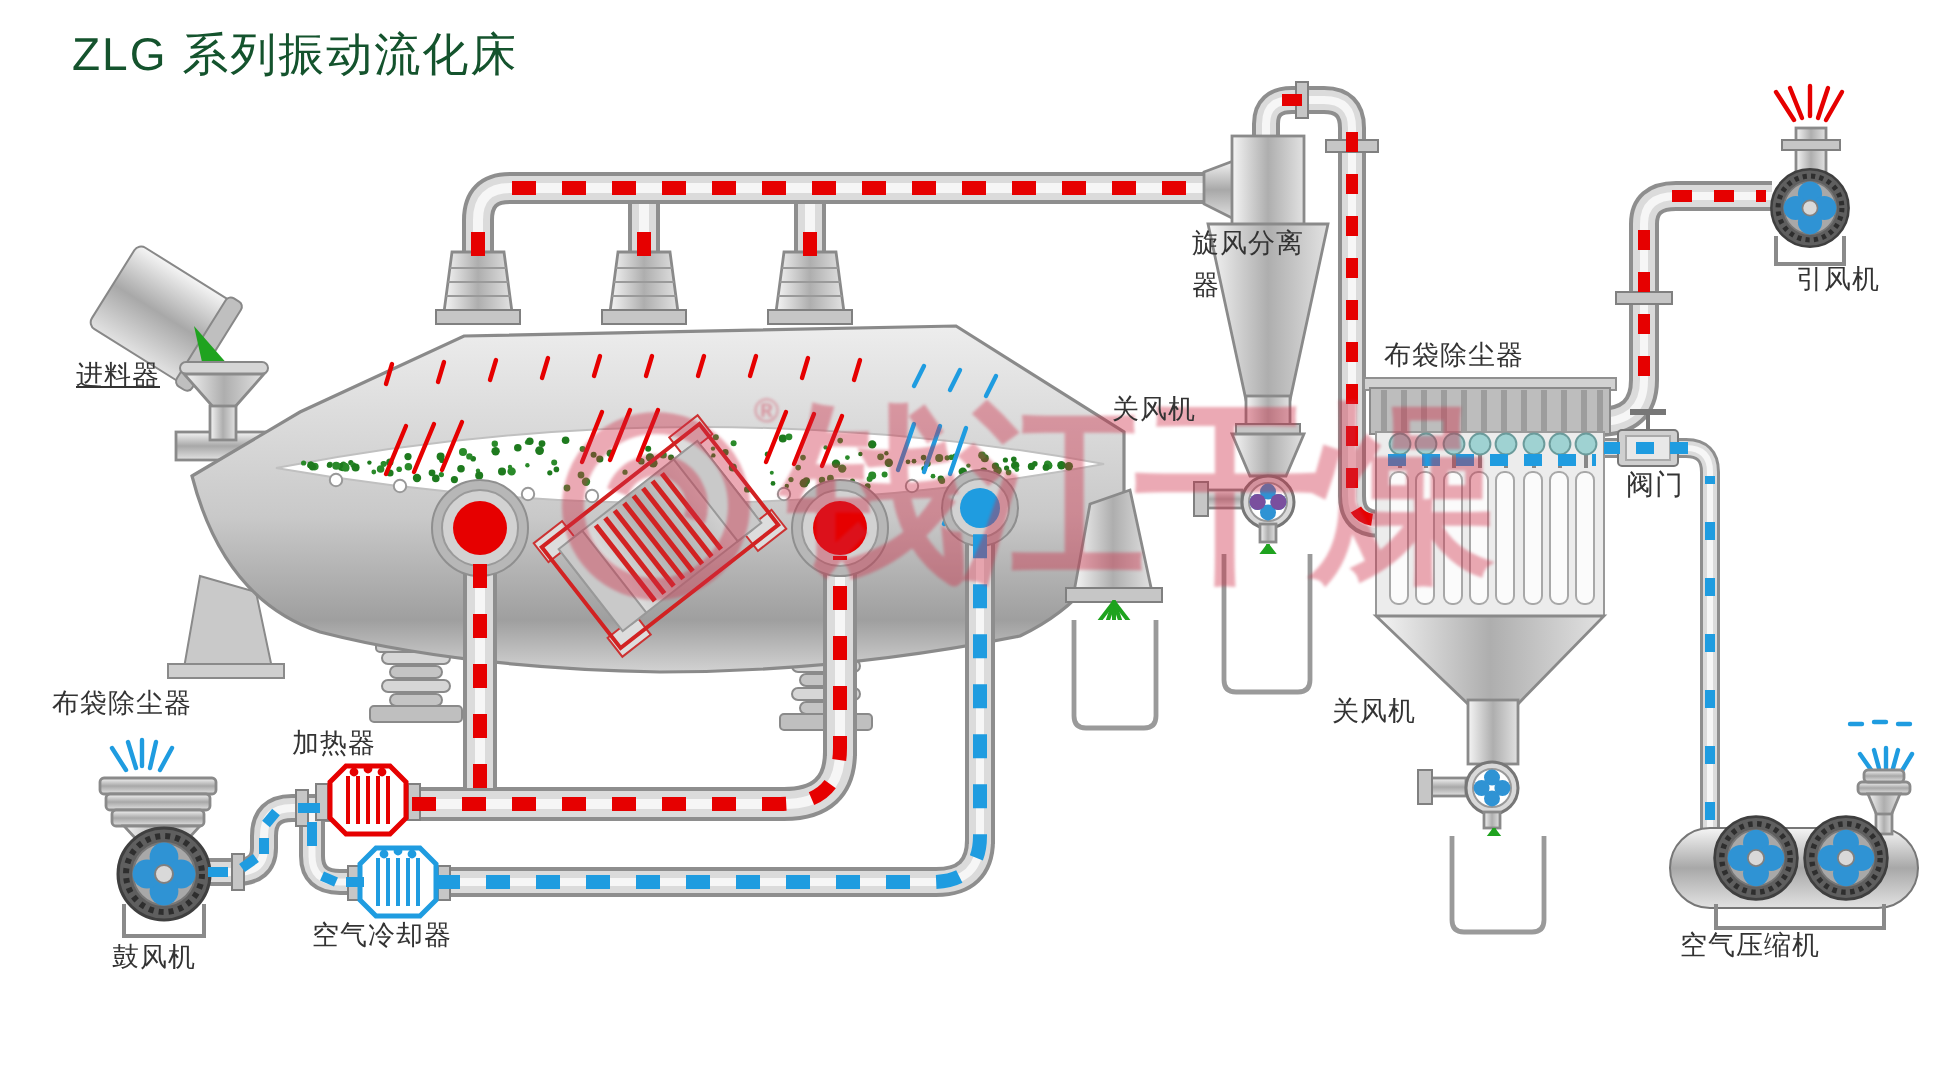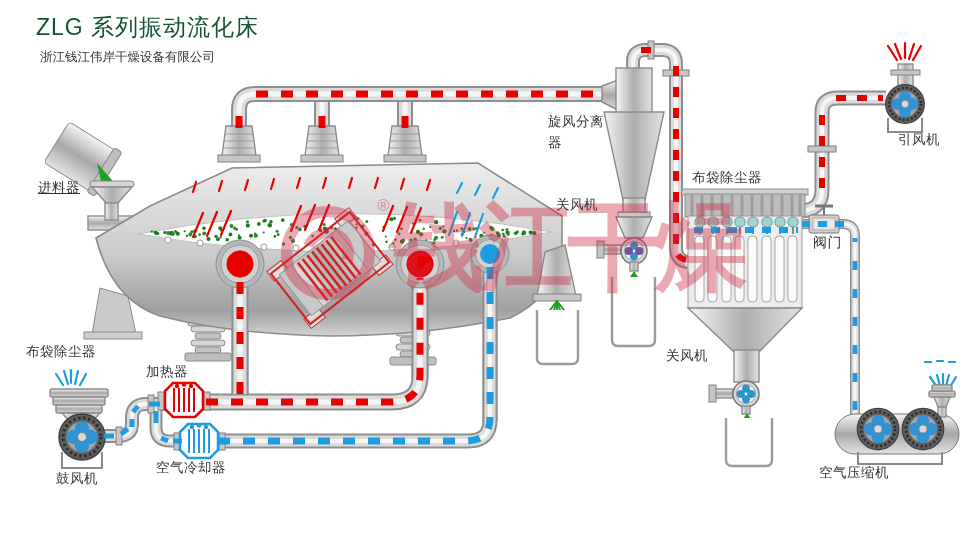--- a/index.html
+++ b/index.html
@@ -28,31 +28,31 @@
   .flange{fill:#c6c6c6;stroke:#808080;stroke-width:1;}
   .bin{fill:#fff;stroke:#9a9a9a;stroke-width:2.4;stroke-linejoin:round;}
   .brk{fill:none;stroke:#8a8a8a;stroke-width:2;}
 
   
   .lbl{position:absolute;font-size:13.5px;color:#333;white-space:nowrap;letter-spacing:.5px;}
   #lbl-title{position:absolute;left:36px;top:12px;font-size:23px;font-weight:normal;color:#14532d;letter-spacing:1px;}
   #lbl-company{position:absolute;left:40px;top:49px;font-size:12.5px;color:#333;}
   #lbl-feeder{left:38px;top:179px;text-decoration:underline;}
   #lbl-cyclone{left:548px;top:112px;line-height:1.55;}
-  #lbl-cyclone span{display:block;}
+  #lbl-cyclone span{display:block;margin-left:48px;}
   #lbl-cyc-airlock{left:556px;top:196px;}
   #lbl-baghouse{left:692px;top:169px;text-align:center;}
   #lbl-idfan{left:898px;top:131px;text-align:right;}
   #lbl-valve{left:813px;top:234px;font-size:14px;}
   #lbl-airfilter{left:26px;top:343px;}
   #lbl-heater{left:146px;top:363px;}
   #lbl-cooler{left:156px;top:459px;}
   #lbl-blower{left:56px;top:470px;}
   #lbl-bag-airlock{left:666px;top:347px;}
-  #lbl-compressor{left:819px;top:464px;text-align:center;}
+  #lbl-compressor{left:840px;top:464px;text-align:center;}
 
   
   #watermark{position:absolute;left:281px;top:196px;display:flex;align-items:flex-start;
              opacity:.40;filter:blur(.7px);color:var(--wm);pointer-events:none;}
   .wm-logo{position:relative;width:72px;height:72px;margin-top:10px;border:11px solid var(--wm);border-radius:50%;}
   .wm-logo::after{content:"";position:absolute;left:10px;top:10px;width:30px;height:30px;
       border:11px solid var(--wm);border-left-color:transparent;border-bottom-color:transparent;
       border-radius:50%;transform:rotate(-25deg);}
   .wm-reg{font-size:17px;font-weight:bold;margin:0 2px 0 2px;}
   .wm-text{font-size:93px;font-weight:bold;line-height:1.05;letter-spacing:-5px;
@@ -691,21 +691,20 @@
   </g>
 </svg>
 
 <div id="watermark">
   <span class="wm-logo"></span>
   <span class="wm-reg">®</span>
   <span class="wm-text">钱江干燥</span>
 </div>
 
 <div id="lbl-title">ZLG 系列振动流化床</div>
-<div id="lbl-company">浙江钱江伟岸干燥设备有限公司</div>
 <div class="lbl" id="lbl-feeder">进料器</div>
 <div class="lbl" id="lbl-cyclone">
   <span>旋风分离</span>
   <span>器</span>
 </div>
 <div class="lbl" id="lbl-cyc-airlock">关风机</div>
 <div class="lbl" id="lbl-baghouse">布袋除尘器</div>
 <div class="lbl" id="lbl-idfan">引风机</div>
 <div class="lbl" id="lbl-valve">阀门</div>
 <div class="lbl" id="lbl-airfilter">布袋除尘器</div>

